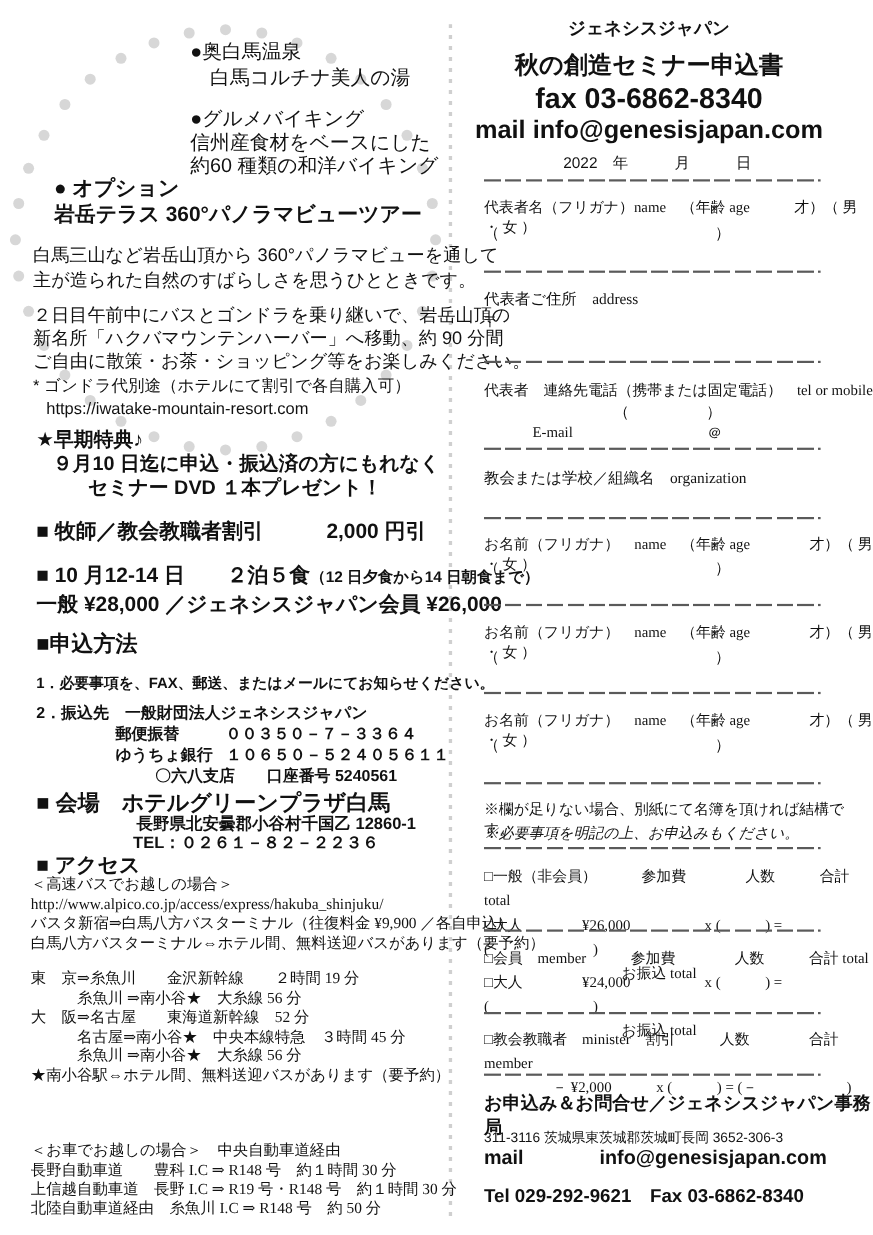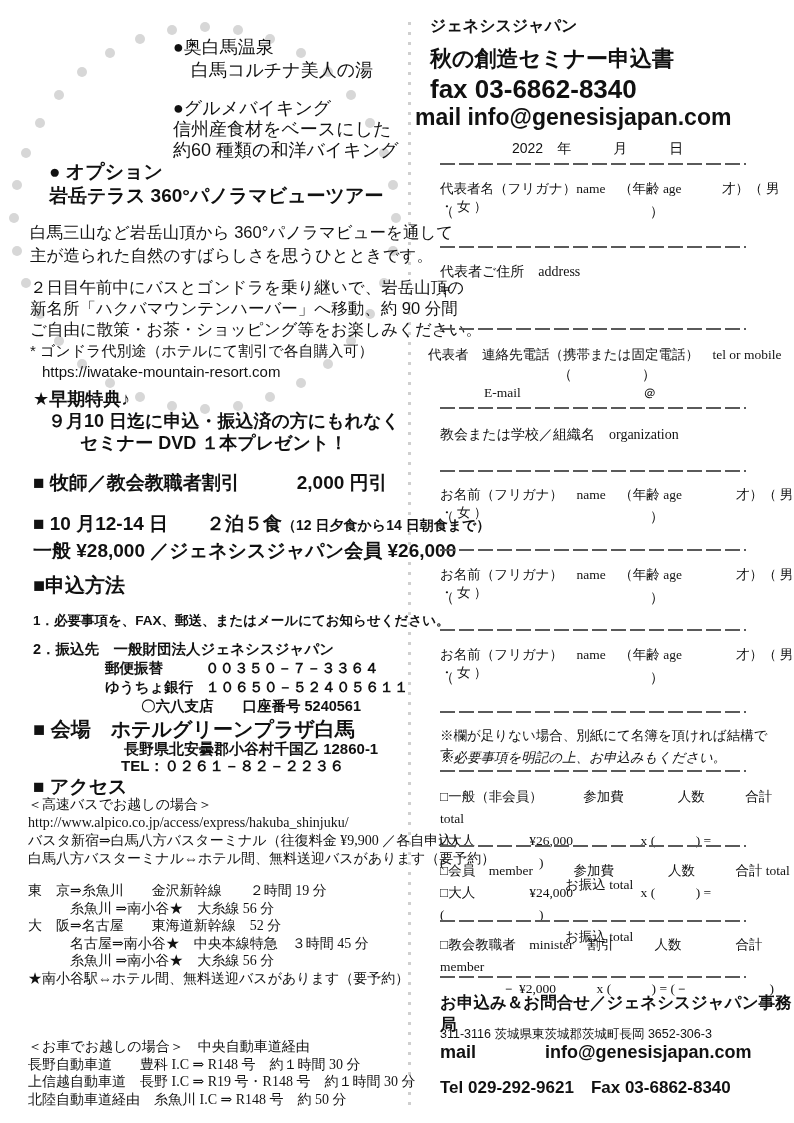--- a/index.html
+++ b/index.html
@@ -8,21 +8,21 @@
   .abs{position:absolute;z-index:2;}
   .gothic{font-family:"Liberation Sans","DejaVu Sans",sans-serif;}
   .mincho{font-family:"Liberation Serif","DejaVu Serif",serif;}
   .b{font-weight:bold;}
   .dot-ring{position:absolute;left:0;top:0;width:430px;height:440px;z-index:0;}
   .dot{position:absolute;width:10px;height:10px;border-radius:50%;background:#d7d7d7;}
   .vrule{position:absolute;left:408px;top:22px;width:3px;height:1088px;z-index:1;
          background:repeating-linear-gradient(to bottom,#cfcfcf 0 3px,transparent 3px 10px);}
   .dash{position:absolute;left:440px;width:306px;height:2px;z-index:2;
         background:repeating-linear-gradient(to right,#5a5a5a 0 15px,transparent 15px 19px);}
-  .ctr{}
+  .ctr{text-align:center;}
 </style>
 </head>
 <body>
 
 <div class="page">
 
   <div class="dot-ring" id="dotRing">
       <div class="dot" style="left: 200px; top: 22px;"></div>
       <div class="dot" style="left: 233.167px; top: 24.9017px;"></div>
       <div class="dot" style="left: 265.326px; top: 33.5187px;"></div>
@@ -164,21 +164,21 @@
   <div class="abs mincho" style="top:180px;left:440px;font-size:13.5px;">代表者名（フリガナ）name　（年齢 age　　　才）（ 男 ・ 女 ）</div>
   <div class="abs mincho" style="top:203px;left:440px;font-size:14px;">（　　　　　　　　　　　　　　）</div>
 
   <div class="dash" style="top:246px"></div>
 
   <div class="abs mincho" style="top:263px;left:440px;font-size:14px;">代表者ご住所　address</div>
   <div class="abs mincho" style="top:284px;left:440px;font-size:14px;">〒</div>
 
   <div class="dash" style="top:328px"></div>
 
-  <div class="abs mincho" style="top:346px;left:428px;font-size:13.5px;text-align:right;">代表者　連絡先電話（携帯または固定電話）　tel or mobile</div>
+  <div class="abs mincho" style="top:346px;left:440px;font-size:13.5px;text-align:right;">代表者　連絡先電話（携帯または固定電話）　tel or mobile</div>
   <div class="abs mincho" style="top:366px;left:558px;font-size:14px;">（　　　　　）</div>
   <div class="abs mincho" style="top:385px;left:484px;font-size:13.5px;">E-mail</div>
   <div class="abs mincho" style="top:385px;left:643px;font-size:13.5px;">＠</div>
 
   <div class="dash" style="top:407px"></div>
 
   <div class="abs mincho" style="top:426px;left:440px;font-size:14px;">教会または学校／組織名　organization</div>
 
   <div class="dash" style="top:470px"></div>
 

